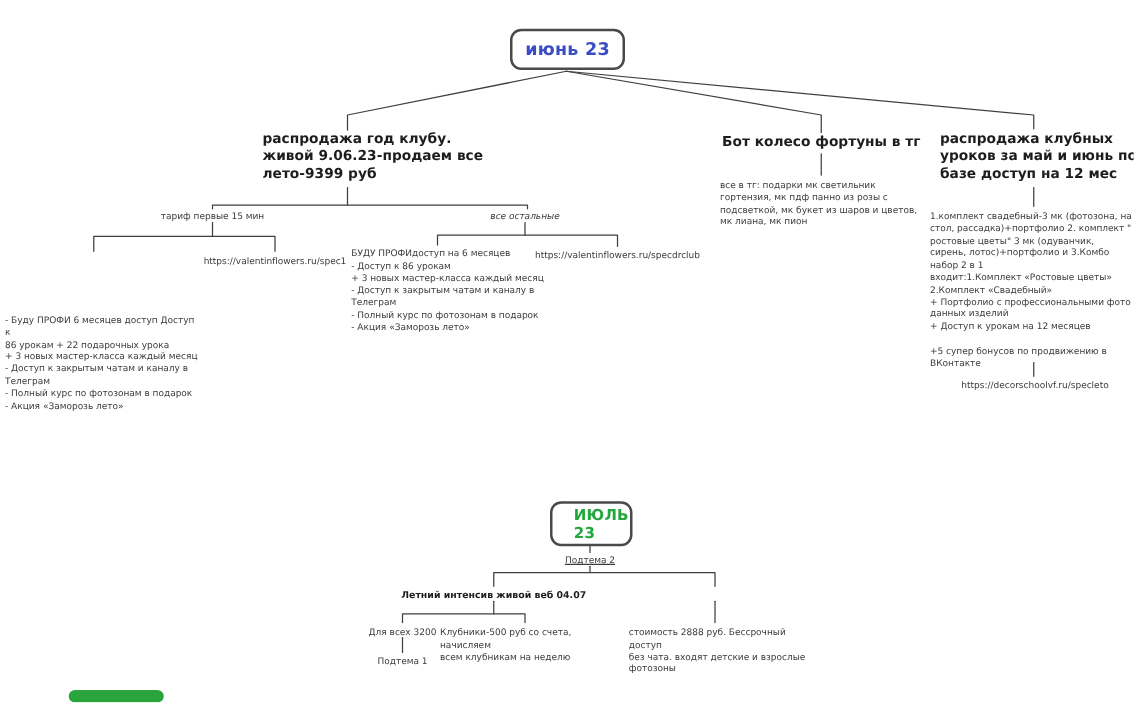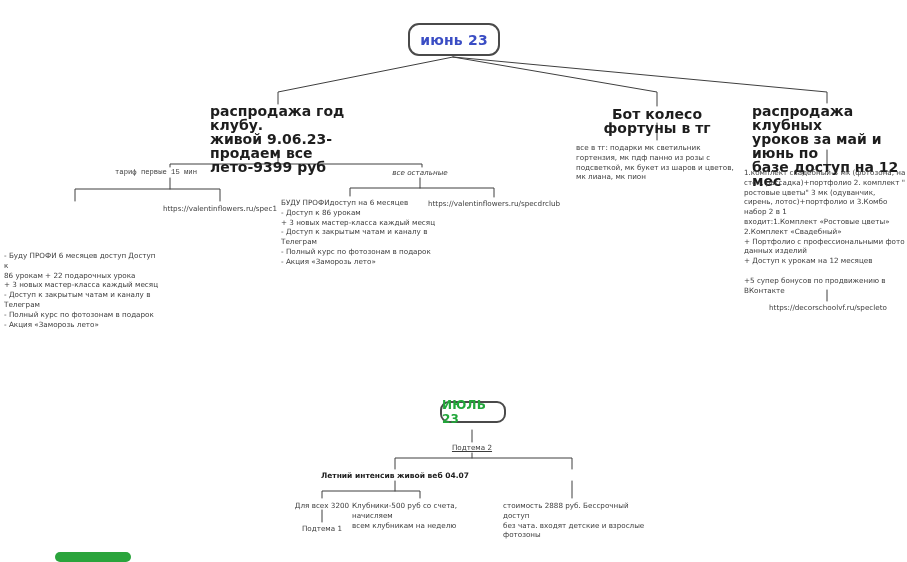--- a/index.html
+++ b/index.html
@@ -9,21 +9,21 @@
   }
   #wires{position:absolute;left:0;top:0;width:907px;height:562px;}
   .node-box{
     position:absolute;display:flex;align-items:center;justify-content:center;
     background:#ffffff;border:2px solid #4a4a4a;border-radius:9px;
     font-weight:bold;box-sizing:border-box;
   }
   .june-accent{color:#3a4dc4;font-size:14px;letter-spacing:.2px;}
   .july-accent{color:#21a73a;font-size:12px;letter-spacing:.2px;}
   .topic-title{
-    position:absolute;font-weight:bold;color:#1d1d1d;font-size:14px;line-height:14px;
+    position:absolute;font-weight:bold;color:#1d1d1d;font-size:11px;line-height:14px;
     white-space:pre-line;
   }
   .topic-title-sm{
     position:absolute;font-weight:bold;color:#1d1d1d;font-size:7.5px;line-height:10px;
     white-space:pre-line;
   }
   .body-text{
     position:absolute;font-size:7.2px;line-height:9.8px;color:#3c3c3c;white-space:pre-line;
   }
   .small-label{
@@ -62,29 +62,29 @@
       <line x1="472" y1="430" x2="472" y2="442"></line>
       <line x1="472" y1="453" x2="472" y2="458"></line>
       <polyline points="395,469 395,458 572,458 572,469"></polyline>
       <line x1="395" y1="481" x2="395" y2="491"></line>
       <polyline points="322,498 322,491 420,491 420,498"></polyline>
       <line x1="322" y1="510" x2="322" y2="522"></line>
       <line x1="572" y1="481" x2="572" y2="498"></line>
     </g>
   </svg>
 
-  <div class="node-box" style="left:408px;top:23px;width:92px;height:33px;border-radius:11px;">
+  <div class="node-box" style="left:408px;top:23px;width:92px;height:33px;">
     <span class="june-accent">июнь 23</span>
   </div>
 
   <div class="topic-title" style="left:210px;top:104px;width:190px;">распродажа год клубу.
 живой 9.06.23-продаем все
 лето-9399 руб</div>
 
-  <div class="small-label t-center" style="left:96px;top:168px;width:120px;font-family:Liberation Mono, monospace;">тариф первые 15 мин</div>
+  <div class="small-label t-center" style="left:110px;top:168px;width:120px;">тариф первые 15 мин</div>
 
   <div class="body-text" style="left:4px;top:221px;width:156px;margin-top:30px;">- Буду ПРОФИ  6 месяцев доступ Доступ к
 86 урокам + 22 подарочных урока
 + 3 новых мастер-класса каждый месяц
 - Доступ к закрытым чатам и каналу в
 Телеграм
 - Полный курс по фотозонам в подарок
 - Акция «Заморозь лето»</div>
 
   <div class="body-text t-center" style="left:158px;top:204px;width:124px;">https://valentinflowers.ru/spec1</div>
@@ -121,21 +121,21 @@
 2.Комплект «Свадебный»
 + Портфолио с профессиональными фото
 данных изделий
 + Доступ к урокам на 12 месяцев
 
 +5 супер бонусов по продвижению в
 ВКонтакте</div>
 
   <div class="body-text t-center" style="left:752px;top:303px;width:152px;">https://decorschoolvf.ru/specleto</div>
 
-  <div class="node-box" style="left:440px;top:401px;width:66px;height:22px;">
+  <div class="node-box" style="left:440px;top:401px;width:66px;height:36px;padding-left:17px;">
     <span class="july-accent">ИЮЛЬ 23</span>
   </div>
 
   <div class="small-label t-center" style="left:432px;top:443px;width:80px;text-decoration:underline;">Подтема 2</div>
 
   <div class="topic-title-sm t-center" style="left:320px;top:471px;width:150px;">Летний интенсив живой веб 04.07</div>
 
   <div class="small-label t-center" style="left:287px;top:501px;width:70px;">Для всех 3200</div>
 
   <div class="small-label t-center" style="left:282px;top:524px;width:80px;">Подтема 1</div>

